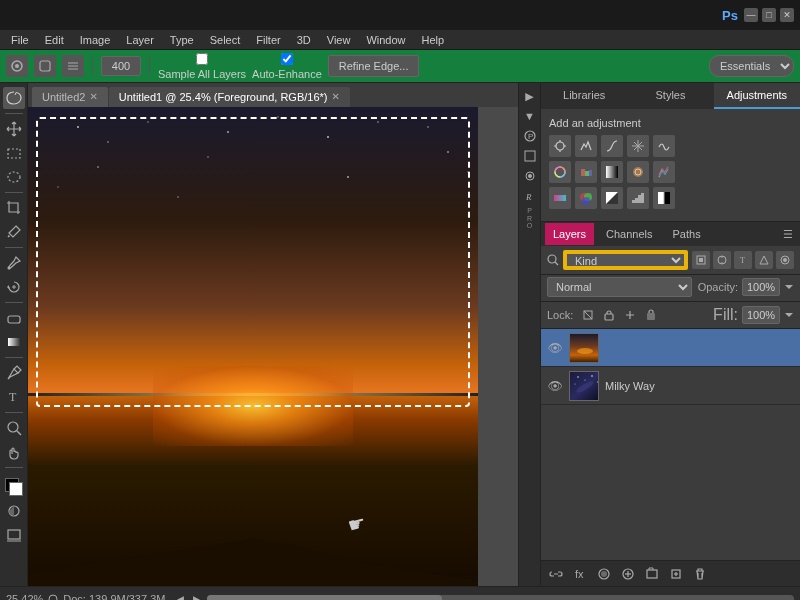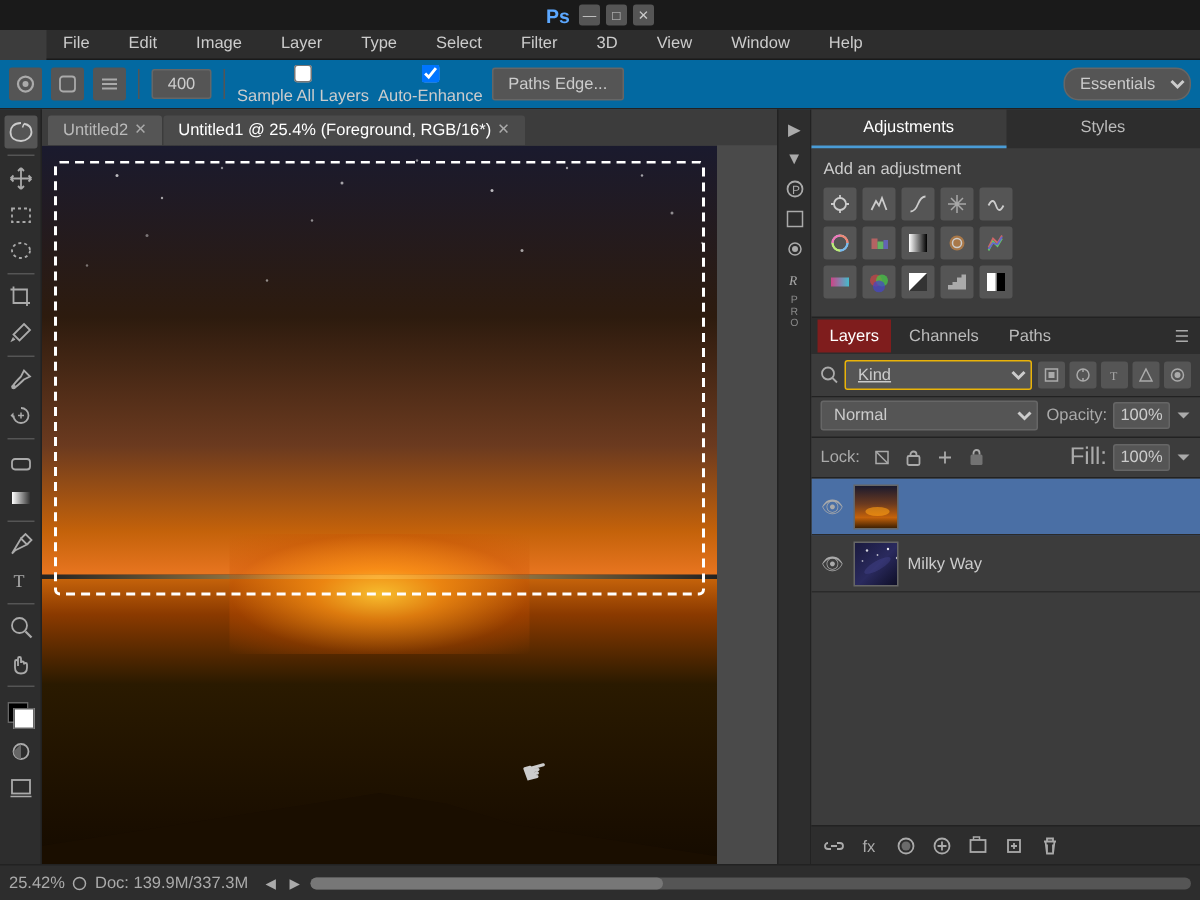--- a/index.html
+++ b/index.html
@@ -1,30 +1,30 @@
 <!DOCTYPE html>
 <html><head>
   <meta charset="utf-8">
   <style>
     * { margin: 0; padding: 0; box-sizing: border-box; }
     body { width: 800px; height: 600px; overflow: hidden; background: #3c3c3c; font-family: Arial, sans-serif; font-size: 11px; color: #ccc; }
 
     
-    #title-bar { background: #1a1a1a; height: 20px; display: flex; align-items: center; justify-content: center; padding: 0 6px; }
+    #title-bar { background: #1a1a1a; height: 30px; display: flex; align-items: center; justify-content: flex-end; padding: 0 6px; }
     #title-bar-left { display: flex; align-items: center; gap: 6px; }
     #title-bar-right { display: flex; gap: 4px; }
     .win-btn { width: 14px; height: 14px; border-radius: 2px; display: inline-block; background: #555; cursor: pointer; text-align: center; line-height: 14px; font-size: 9px; color: #ccc; }
     .ps-logo { color: #5ca8ff; font-weight: bold; font-size: 13px; margin-right: 6px; }
 
     
-    #menu-bar { background: #2d2d2d; height: 20px; display: flex; align-items: flex-end; padding: 0 4px; gap: 12px; border-bottom: 1px solid #1a1a1a; margin-left: 31px; }
+    #menu-bar { background: #2d2d2d; height: 20px; display: flex; align-items: center; padding: 0 4px; gap: 2px; border-bottom: 1px solid #1a1a1a; }
     .menu-item { padding: 0 7px; height: 20px; line-height: 20px; cursor: pointer; font-size: 11px; color: #ccc; }
 
     
-    #options-bar { background: #0369a1; height: 30px; display: flex; align-items: center; padding: 16px 6px; gap: 6px; border-bottom: 1px solid #222; }
+    #options-bar { background: #15803d; height: 30px; display: flex; align-items: center; padding: 16px 6px; gap: 6px; border-bottom: 1px solid #222; }
     .options-icon { width: 22px; height: 22px; background: #555; border-radius: 2px; display: flex; align-items: center; justify-content: center; cursor: pointer; font-size: 10px; color: #ccc; }
     .options-separator { width: 1px; height: 20px; background: #555; margin: 0 2px; }
     .options-input { background: #555; border: 1px solid #666; color: #ccc; height: 20px; width: 40px; text-align: center; font-size: 11px; border-radius: 2px; }
     .options-checkbox-label { display: flex; align-items: center; gap: 3px; font-size: 11px; cursor: pointer; flex-direction: column; }
     .options-checkbox { width: 12px; height: 12px; }
     .options-btn { background: #555; border: 1px solid #666; color: #ccc; height: 22px; padding: 0 10px; font-size: 11px; border-radius: 2px; cursor: pointer; }
     .options-dropdown { background: #555; border: 1px solid #666; color: #ccc; height: 22px; padding: 0 6px; font-size: 11px; border-radius: 10px; cursor: pointer; }
 
     
     #main { display: flex; height: calc(600px - 22px - 20px - 30px - 25px); }
@@ -70,25 +70,25 @@
     #adjustment-section { padding: 8px; background: #3c3c3c; border-bottom: 1px solid #222; }
     .section-title { font-size: 11px; color: #ccc; margin-bottom: 6px; }
     .adj-icons-row { display: flex; gap: 4px; margin-bottom: 4px; flex-wrap: wrap; }
     .adj-icon { width: 22px; height: 22px; background: #555; border-radius: 2px; display: flex; align-items: center; justify-content: center; cursor: pointer; font-size: 11px; color: #ccc; }
     .adj-icon svg { width: 14px; height: 14px; }
 
     
     #layers-section { flex: 1; display: flex; flex-direction: column; }
     #layers-tabs { display: flex; background: #2d2d2d; height: 24px; align-items: center; padding: 0 4px; gap: 4px; }
     .layers-tab { padding: 0 8px; height: 22px; line-height: 22px; font-size: 11px; cursor: pointer; color: #bbb; }
-    .layers-tab.active { color: #fff; background: #7f1d1d; }
+    .layers-tab.active { color: #fff; background: #be185d; }
     .layers-menu-btn { margin-left: auto; width: 16px; height: 16px; display: flex; align-items: center; justify-content: center; color: #aaa; cursor: pointer; }
 
     #layers-filter { display: flex; align-items: center; gap: 4px; padding: 4px 6px; background: #3c3c3c; border-bottom: 1px solid #222; }
-    .filter-dropdown { background: #555; border: 1px solid #eab308; color: #ccc; height: 20px; padding: 0 4px; font-size: 11px; flex: 1; border-radius: 2px; text-decoration: underline; }
+    .filter-dropdown { background: #555; border: 4px solid #eab308; color: #ccc; height: 20px; padding: 0 4px; font-size: 11px; flex: 1; border-radius: 2px; text-decoration: underline; }
     .filter-icons { display: flex; gap: 3px; }
     .filter-icon { width: 18px; height: 18px; background: #555; border-radius: 2px; display: flex; align-items: center; justify-content: center; font-size: 10px; color: #ccc; cursor: pointer; }
 
     #layers-options { display: flex; align-items: center; gap: 6px; padding: 4px 6px; background: #3c3c3c; border-bottom: 1px solid #222; }
     .lock-label { font-size: 11px; color: #aaa; }
     .lock-icons { display: flex; gap: 3px; }
     .lock-icon { width: 18px; height: 18px; display: flex; align-items: center; justify-content: center; font-size: 10px; color: #aaa; cursor: pointer; }
     .fill-section { margin-left: auto; display: flex; align-items: center; gap: 4px; }
     .fill-label { font-size: 16px; color: #aaa; }
     .fill-input { background: #555; border: 1px solid #666; color: #ccc; height: 18px; width: 38px; text-align: center; font-size: 11px; border-radius: 2px; }
@@ -173,21 +173,21 @@
   <input type="text" class="options-input" value="400" style="">
   <div class="options-separator"></div>
   <label class="options-checkbox-label">
     <input type="checkbox" class="options-checkbox" style="">
     <span>Sample All Layers</span>
   </label>
   <label class="options-checkbox-label">
     <input type="checkbox" class="options-checkbox" checked="" style="">
     <span>Auto-Enhance</span>
   </label>
-  <button class="options-btn">Paths Edge...</button>
+  <button class="options-btn">Refine Edge...</button>
   <div style="flex:1"></div>
   <select class="options-dropdown">
     <option>Essentials</option>
   </select>
 </div>
 
 <div id="main">
 
   <div id="left-toolbar">
     <div class="tool-btn active">
@@ -370,22 +370,23 @@
       <svg width="12" height="12" viewBox="0 0 12 12">
           <text x="2" y="10" font-size="9" fill="#aaa" font-style="italic" font-family="serif">R</text>
         </svg>
     </div>
     <div style="font-size:7px;color:#888;text-align:center;line-height:1.1;">P<br>R<br>O</div>
   </div>
 
   <div id="right-panels">
 
     <div id="panel-tabs">
+      <div class="panel-tab">Libraries</div>
+      <div class="panel-tab">Styles</div>
       <div class="panel-tab active">Adjustments</div>
-      <div class="panel-tab">Styles</div>
     </div>
 
     <div id="adjustment-section">
       <div class="section-title">Add an adjustment</div>
 
       <div class="adj-icons-row">
         <div class="adj-icon" title="Brightness/Contrast">
           <svg width="14" height="14" viewBox="0 0 14 14">
               <circle cx="7" cy="7" r="4" fill="none" stroke="#ccc" stroke-width="1.2"></circle>
               <line x1="7" y1="1" x2="7" y2="3" stroke="#ccc" stroke-width="1.2"></line>

